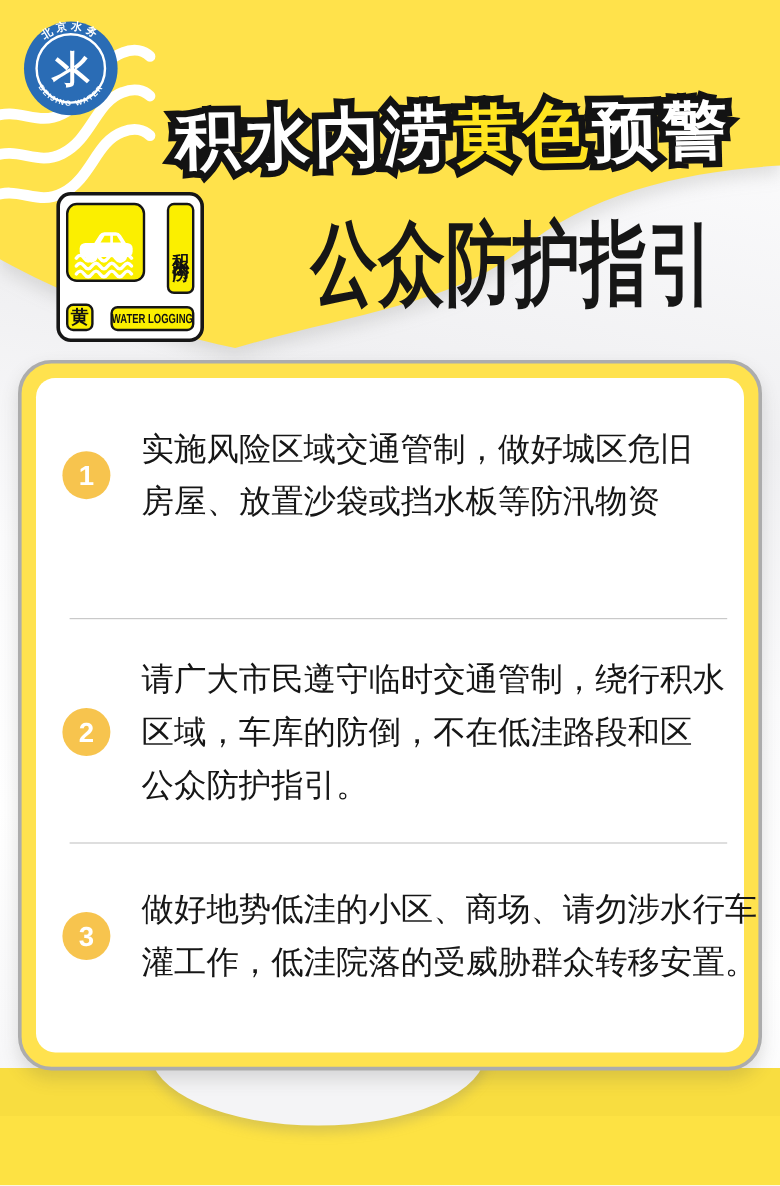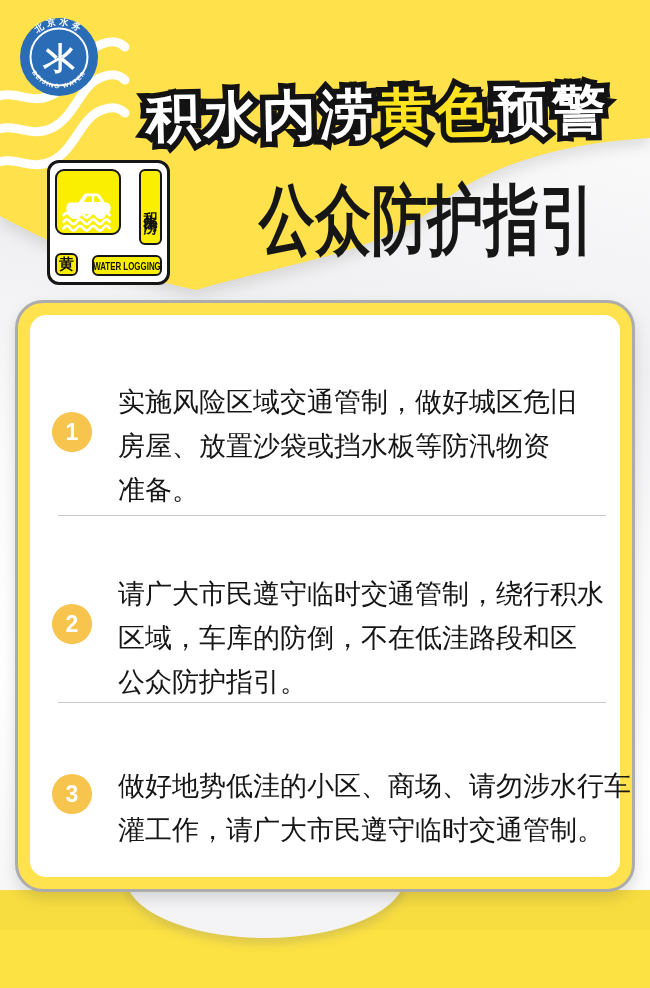--- a/index.html
+++ b/index.html
@@ -45,21 +45,21 @@
 
   
   .card{position:absolute;left:15px;top:300px;width:620px;height:592px;
         background:#FFE24E;border:3px solid #ACACAC;border-radius:28px;padding:12px;
         box-shadow:0 7px 14px rgba(80,80,70,.18);}
   .card-inner{position:relative;width:100%;height:100%;background:#ffffff;border-radius:16px;}
   .item{position:absolute;left:22px;display:flex;align-items:center;gap:26px;}
   .num{flex:none;width:40px;height:40px;border-radius:50%;background:#F7C44E;
        color:#ffffff;font-size:23px;font-weight:800;
        display:flex;align-items:center;justify-content:center;}
-  .txt{width:492px;font-size:27px;line-height:44px;color:#161616;font-weight:500;margin-top:28px;}
+  .txt{width:492px;font-size:27px;line-height:44px;color:#161616;font-weight:500;}
   .txt span{display:block;white-space:nowrap;}
   .divider{position:absolute;left:28px;width:548px;height:0;border-top:1.5px solid #C9C9C9;}
   .item-1{top:37px;}  .div-1{top:200px;}
   .item-2{top:229px;} .div-2{top:387px;}
   .item-3{top:421px;}
 </style>
 </head>
 <body>
 
 <div id="stage">
@@ -130,41 +130,40 @@
   </div>
 
   <div class="card">
     <div class="card-inner">
 
       <div class="item item-1">
         <div class="num">1</div>
         <div class="txt">
           <span>实施风险区域交通管制，做好城区危旧</span>
           <span>房屋、放置沙袋或挡水板等防汛物资</span>
-          <span>准备。</span>
         </div>
       </div>
 
       <div class="divider div-1"></div>
 
       <div class="item item-2">
         <div class="num">2</div>
         <div class="txt">
           <span>请广大市民遵守临时交通管制，绕行积水</span>
           <span>区域，车库的防倒，不在低洼路段和区</span>
           <span>公众防护指引。</span>
         </div>
       </div>
 
       <div class="divider div-2"></div>
 
       <div class="item item-3">
         <div class="num">3</div>
         <div class="txt">
           <span>做好地势低洼的小区、商场、请勿涉水行车</span>
-          <span>灌工作，请广大市民遵守临时交通管制。</span>
+          <span>灌工作，低洼院落的受威胁群众转移安置。</span>
         </div>
       </div>
 
     </div>
   </div>
 
 </div>
 
 </body></html>

